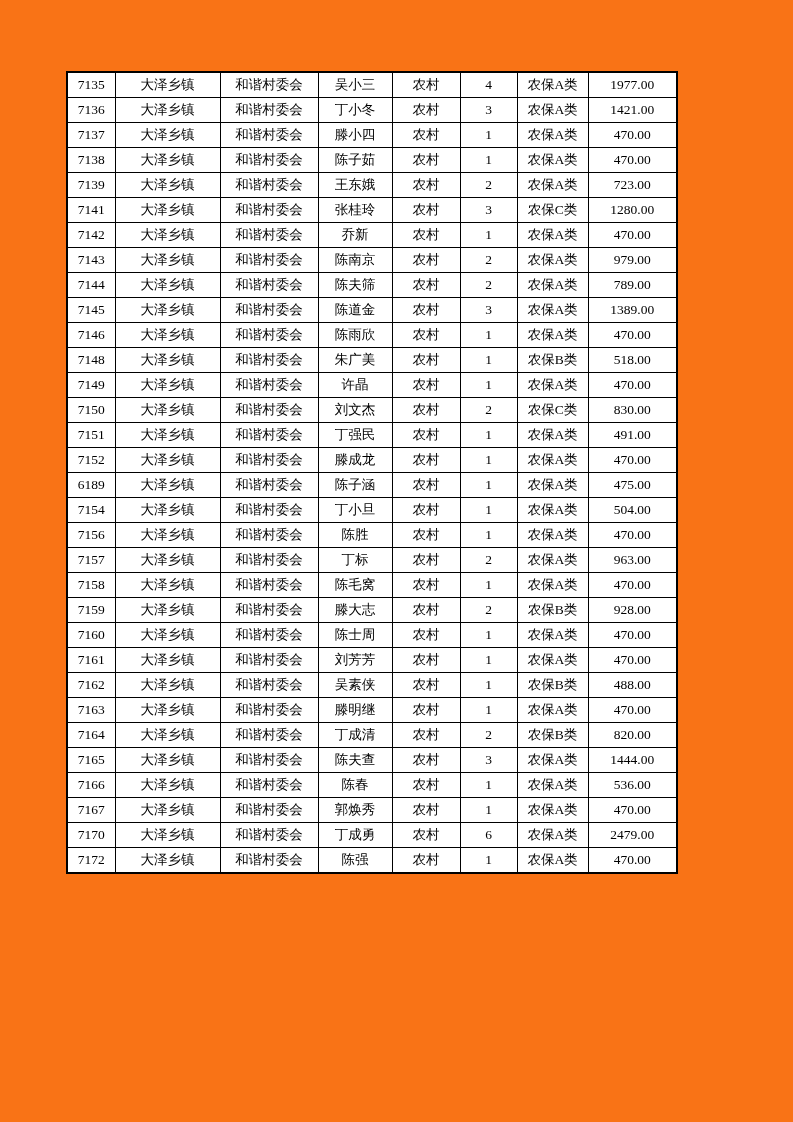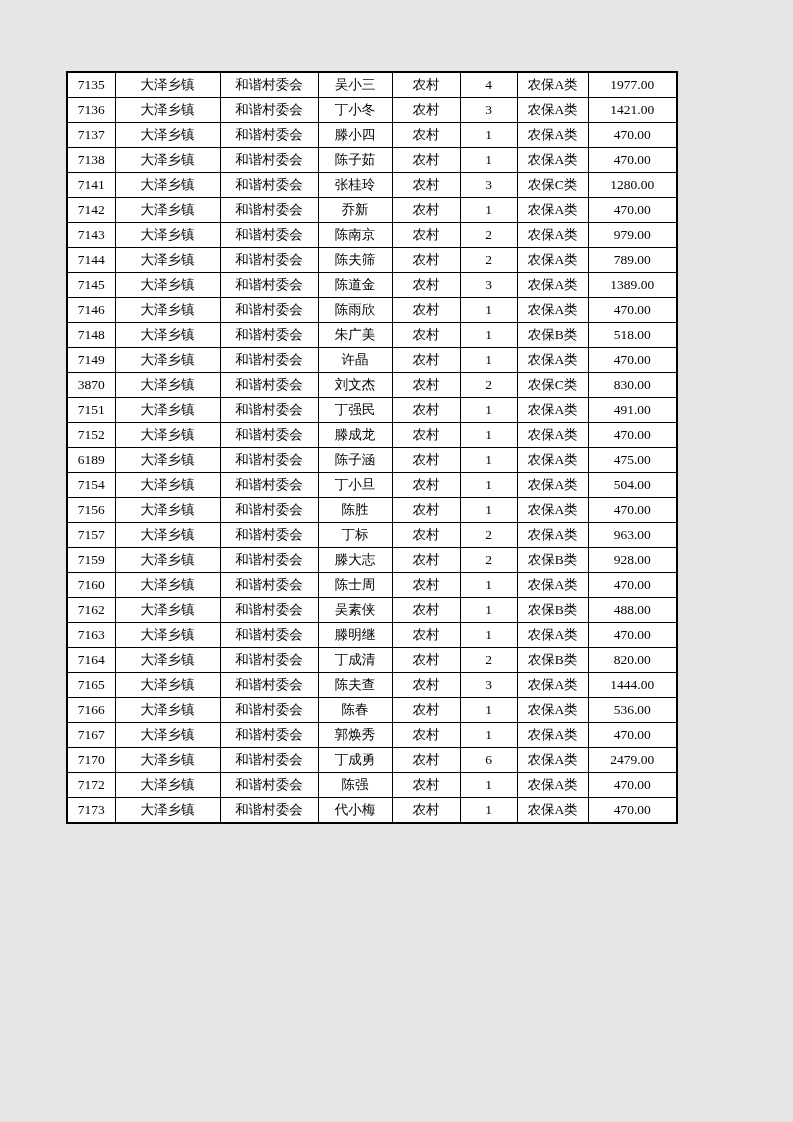--- a/index.html
+++ b/index.html
@@ -12,21 +12,21 @@
     height: 1122px;
     position: relative;
     font-family: "Liberation Serif", "DejaVu Serif", serif;
     color: #000000;
   }
   .page {
     position: absolute;
     left: 0; top: 0;
     width: 793px;
     height: 1122px;
-    background: #e5e5e5;
+    background: #f97316;
   }
   .roster-table-wrap {
     position: absolute;
     left: 66px;
     top: 71px;
   }
   table.roster {
     border-collapse: collapse;
     table-layout: fixed;
     width: 610px;
@@ -105,20 +105,30 @@
             <td>7138</td>
             <td>大泽乡镇</td>
             <td>和谐村委会</td>
             <td>陈子茹</td>
             <td>农村</td>
             <td>1</td>
             <td>农保A类</td>
             <td>470.00</td>
           </tr>
           <tr>
+            <td>7139</td>
+            <td>大泽乡镇</td>
+            <td>和谐村委会</td>
+            <td>王东娥</td>
+            <td>农村</td>
+            <td>2</td>
+            <td>农保A类</td>
+            <td>723.00</td>
+          </tr>
+          <tr>
             <td>7141</td>
             <td>大泽乡镇</td>
             <td>和谐村委会</td>
             <td>张桂玲</td>
             <td>农村</td>
             <td>3</td>
             <td>农保C类</td>
             <td>1280.00</td>
           </tr>
           <tr>
@@ -185,21 +195,21 @@
             <td>7149</td>
             <td>大泽乡镇</td>
             <td>和谐村委会</td>
             <td>许晶</td>
             <td>农村</td>
             <td>1</td>
             <td>农保A类</td>
             <td>470.00</td>
           </tr>
           <tr>
-            <td>3870</td>
+            <td>7150</td>
             <td>大泽乡镇</td>
             <td>和谐村委会</td>
             <td>刘文杰</td>
             <td>农村</td>
             <td>2</td>
             <td>农保C类</td>
             <td>830.00</td>
           </tr>
           <tr>
             <td>7151</td>
@@ -255,40 +265,60 @@
             <td>7157</td>
             <td>大泽乡镇</td>
             <td>和谐村委会</td>
             <td>丁标</td>
             <td>农村</td>
             <td>2</td>
             <td>农保A类</td>
             <td>963.00</td>
           </tr>
           <tr>
+            <td>7158</td>
+            <td>大泽乡镇</td>
+            <td>和谐村委会</td>
+            <td>陈毛窝</td>
+            <td>农村</td>
+            <td>1</td>
+            <td>农保A类</td>
+            <td>470.00</td>
+          </tr>
+          <tr>
             <td>7159</td>
             <td>大泽乡镇</td>
             <td>和谐村委会</td>
             <td>滕大志</td>
             <td>农村</td>
             <td>2</td>
             <td>农保B类</td>
             <td>928.00</td>
           </tr>
           <tr>
             <td>7160</td>
             <td>大泽乡镇</td>
             <td>和谐村委会</td>
             <td>陈士周</td>
             <td>农村</td>
             <td>1</td>
             <td>农保A类</td>
             <td>470.00</td>
           </tr>
           <tr>
+            <td>7161</td>
+            <td>大泽乡镇</td>
+            <td>和谐村委会</td>
+            <td>刘芳芳</td>
+            <td>农村</td>
+            <td>1</td>
+            <td>农保A类</td>
+            <td>470.00</td>
+          </tr>
+          <tr>
             <td>7162</td>
             <td>大泽乡镇</td>
             <td>和谐村委会</td>
             <td>吴素侠</td>
             <td>农村</td>
             <td>1</td>
             <td>农保B类</td>
             <td>488.00</td>
           </tr>
           <tr>
@@ -349,30 +379,20 @@
             <td>农村</td>
             <td>6</td>
             <td>农保A类</td>
             <td>2479.00</td>
           </tr>
           <tr>
             <td>7172</td>
             <td>大泽乡镇</td>
             <td>和谐村委会</td>
             <td>陈强</td>
-            <td>农村</td>
-            <td>1</td>
-            <td>农保A类</td>
-            <td>470.00</td>
-          </tr>
-          <tr>
-            <td>7173</td>
-            <td>大泽乡镇</td>
-            <td>和谐村委会</td>
-            <td>代小梅</td>
             <td>农村</td>
             <td>1</td>
             <td>农保A类</td>
             <td>470.00</td>
           </tr>
         </tbody>
     </table>
   </div>
 </div>
 

